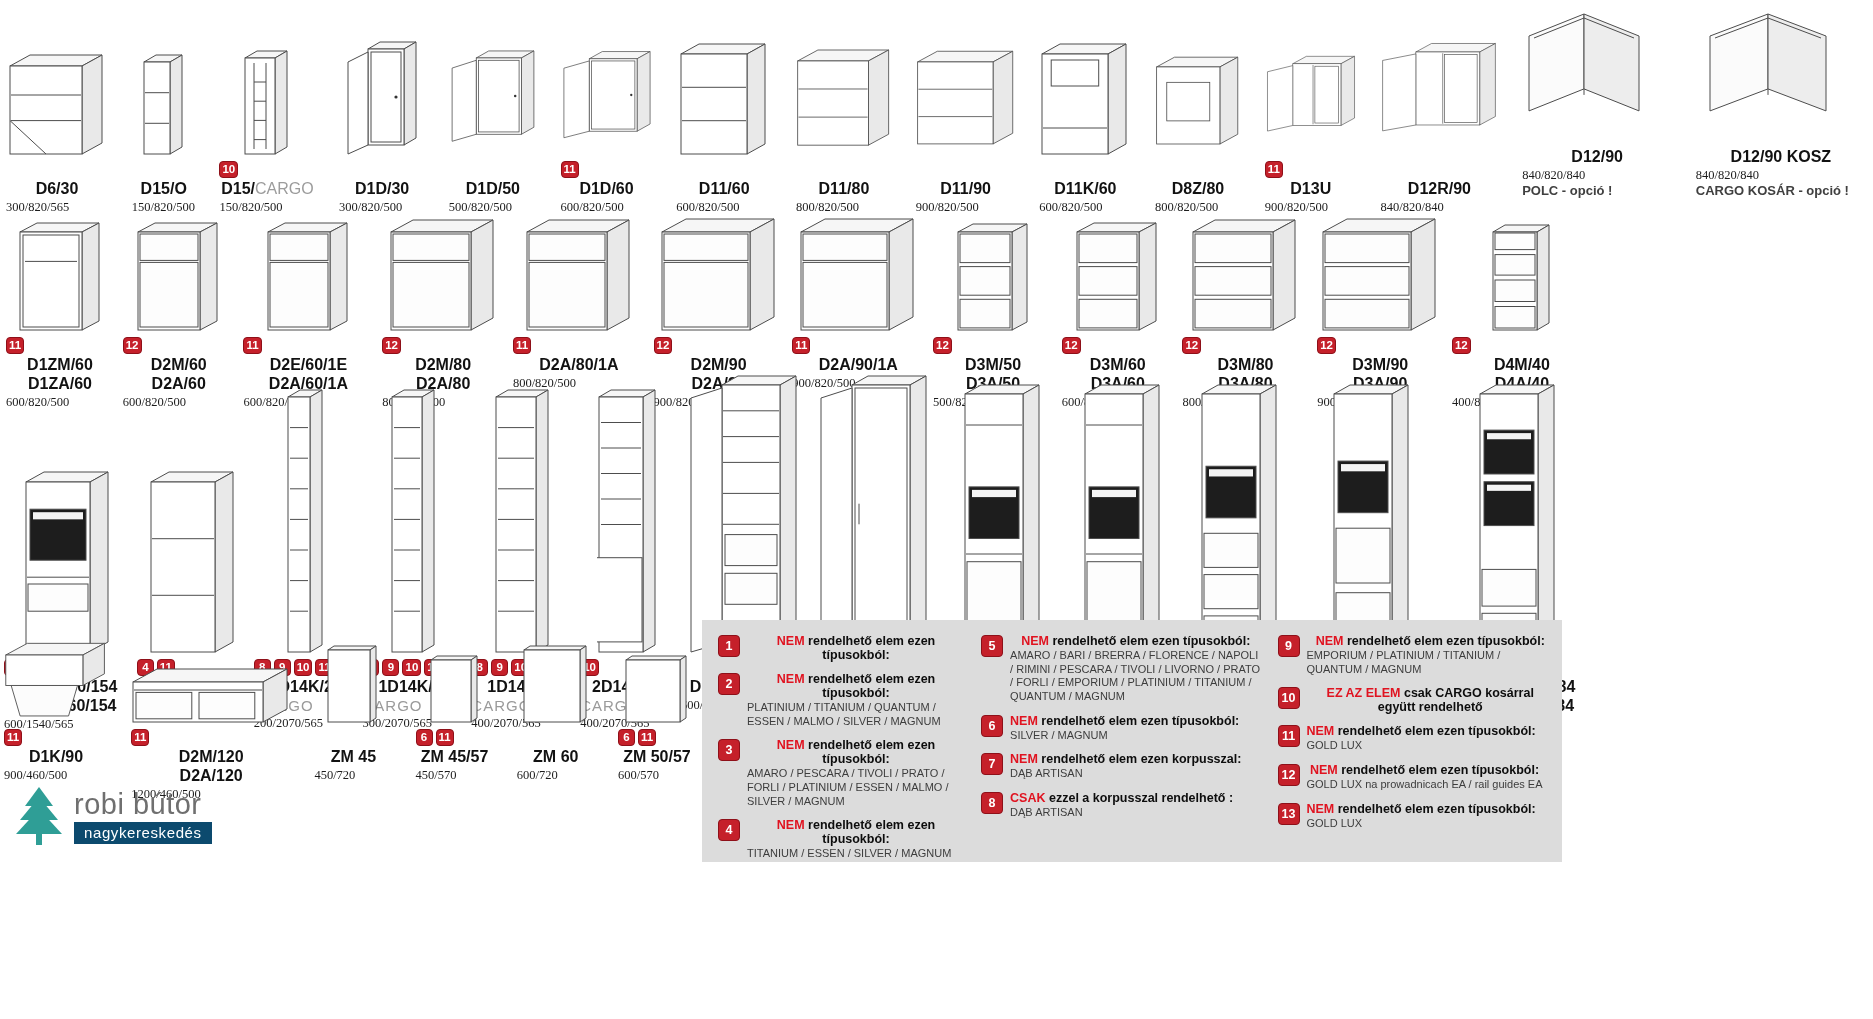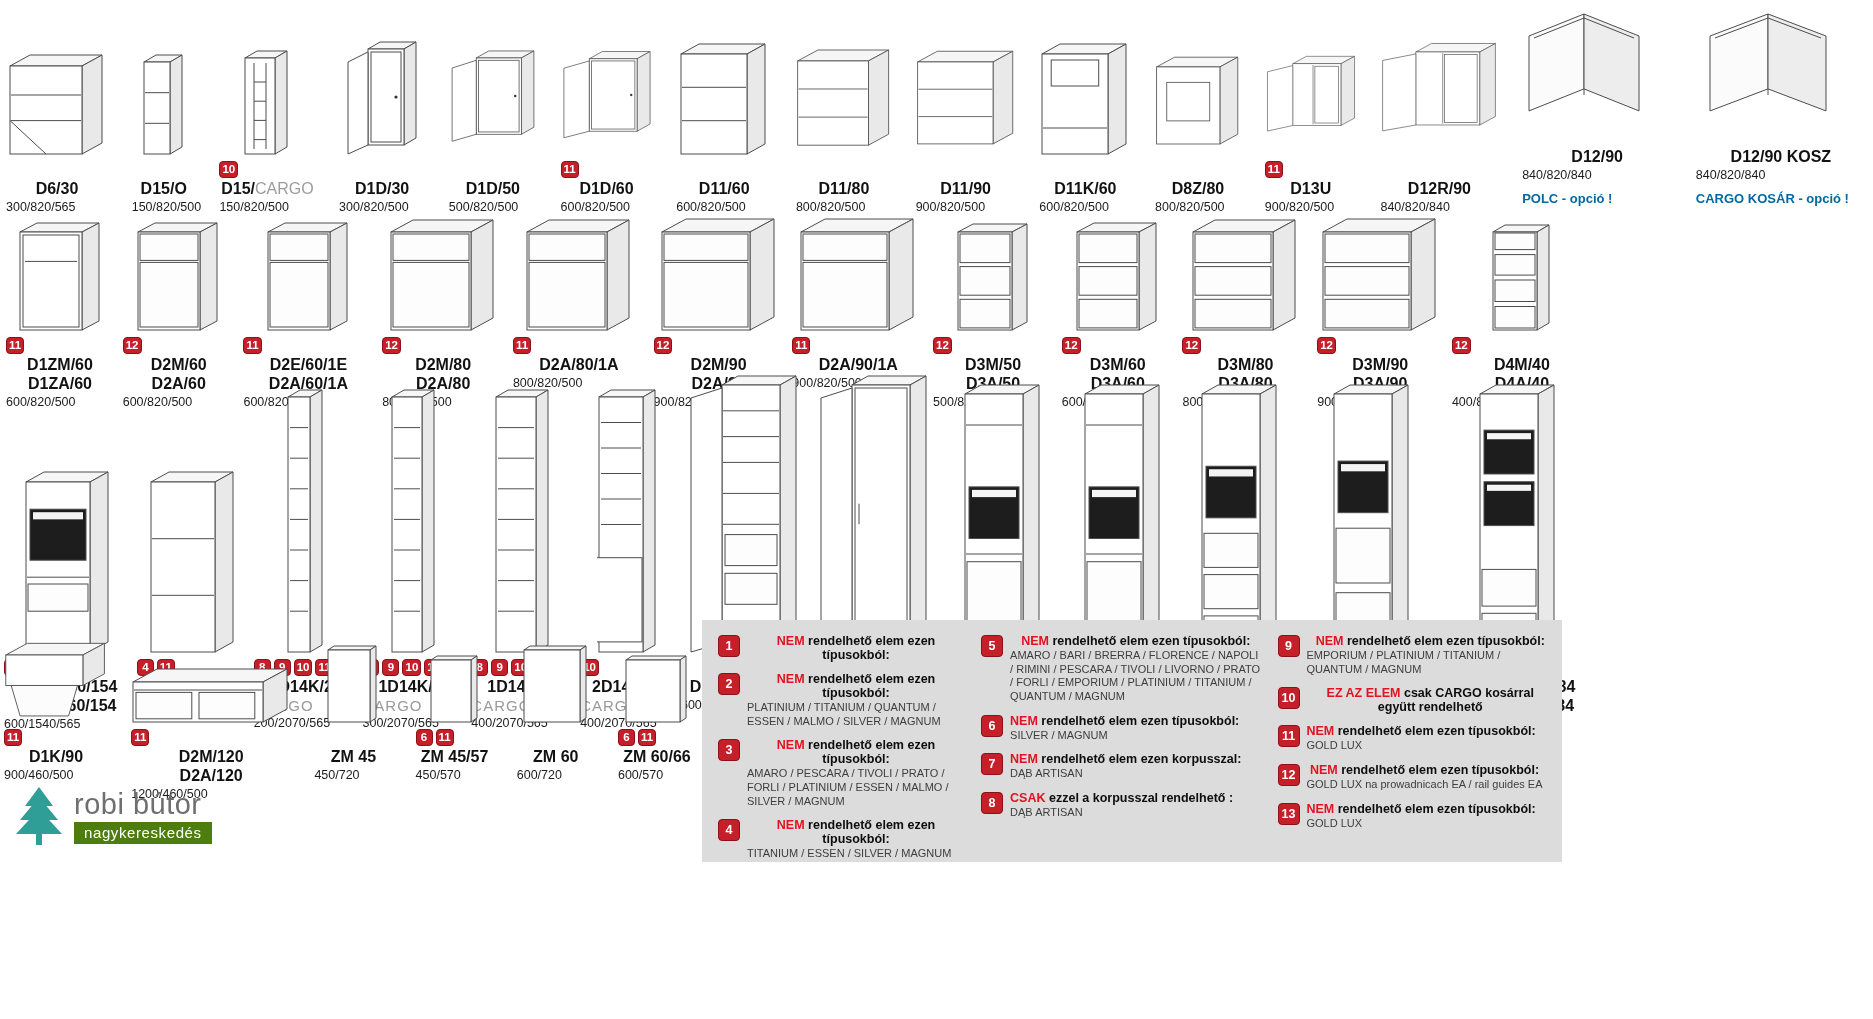--- a/index.html
+++ b/index.html
@@ -17,40 +17,40 @@
   .draw{display:flex;align-items:flex-end;justify-content:center;overflow:visible;}
   .badges{height:22px;display:flex;gap:3px;align-items:center;margin-top:2px;}
   .badge{
     min-width:17px;height:17px;padding:0 2px;box-sizing:border-box;background:#c5202a;
     border:1px solid #8e1019;border-radius:4px;color:#fff;font-size:11.5px;font-weight:700;
     display:flex;align-items:center;justify-content:center;
   }
   .l1,.l2{font-size:16px;font-weight:700;line-height:1.18;text-align:center;white-space:nowrap;color:#121212;}
   .l1 .gray{color:#9c9c9c;font-weight:400;}
   .grayline{font-size:15px;color:#9a9a9a;letter-spacing:1px;line-height:1.2;}
-  .dims{font-size:12.5px;color:#1c1c1c;margin-top:1px;line-height:1.2;white-space:nowrap;}
-  .note{font-size:13px;font-weight:700;color:#0369a1;margin-top:8px;white-space:nowrap;}
+  .dims{font-size:12.5px;color:#1c1c1c;margin-top:1px;line-height:1.2;white-space:nowrap;font-family:Liberation Serif, serif;}
+  .note{font-size:13px;font-weight:700;color:#404040;margin-top:0;white-space:nowrap;}
   #legend{
     position:absolute;left:702px;top:620px;width:860px;height:242px;background:#dcdcdc;
     display:flex;gap:16px;padding:14px 8px 8px 16px;box-sizing:border-box;
   }
   .lg-col{display:flex;flex-direction:column;gap:10px;}
   .lg-col-0{width:252px;} .lg-col-1{width:286px;} .lg-col-2{width:282px;}
   .lg-item{display:flex;gap:7px;align-items:flex-start;}
   .lg-num{
     flex:0 0 auto;width:20px;height:20px;background:#c5202a;border:1px solid #8e1019;border-radius:4px;
     color:#fff;font-weight:700;font-size:12.5px;display:flex;align-items:center;justify-content:center;margin-top:1px;
   }
   .lg-head{font-size:12.5px;font-weight:700;color:#0d0d0d;line-height:1.12;text-align:center;}
   .lg-red{color:#e01320;}
   .lg-body{font-size:11px;color:#3d3d3d;line-height:1.24;margin-top:1px;}
   #logo{position:absolute;left:14px;top:786px;display:flex;align-items:center;gap:10px;}
   .logo-text{display:flex;flex-direction:column;align-items:flex-start;}
   .logo-title{font-size:29px;color:#6f6f6f;line-height:1;letter-spacing:0.5px;}
-  .logo-sub{background:#4d7c0f;color:#ffffff;font-size:15px;padding:2px 10px 3px;margin-top:3px;letter-spacing:0.6px;}
+  .logo-sub{background:#0c4a6e;color:#ffffff;font-size:15px;padding:2px 10px 3px;margin-top:3px;letter-spacing:0.6px;}
   svg{display:block;}
 </style>
 </head>
 <body>
 
 <div class="stage">
   <div class="row" id="row1">
       <div class="item" style="width: 102px;">
         <div class="draw" style="height: 152px;">
           <svg xmlns="http://www.w3.org/2000/svg" width="98" height="102" viewBox="0 0 98 102">
@@ -831,21 +831,21 @@
           <svg xmlns="http://www.w3.org/2000/svg" width="66" height="69" viewBox="0 0 66 69">
             <polygon points="2.0,5.0 8.0,1.0 62.0,1.0 56.0,5.0" fill="#f6f6f6" stroke="#4d4d4d" stroke-width="1"></polygon>
             <polygon points="56.0,5.0 62.0,1.0 62.0,63.0 56.0,67.0" fill="#e9e9e9" stroke="#4d4d4d" stroke-width="1"></polygon>
             <rect x="2.0" y="5.0" width="54.0" height="62.0" fill="#ffffff" stroke="#4d4d4d" stroke-width="1"></rect>
           </svg>
         </div>
         <div class="badges">
           <span class="badge">6</span>
           <span class="badge">11</span>
         </div>
-        <div class="l1">ZM 60/66</div>
+        <div class="l1">ZM 50/57</div>
         <div class="dims">600/570</div>
       </div>
     </div>
 
   <div id="legend">
       <div class="lg-col lg-col-0">
         <div class="lg-item">
           <span class="lg-num">1</span>
           <div class="lg-text">
             <div class="lg-head"><span class="lg-red">NEM </span>rendelhető elem ezen típusokból:</div>

